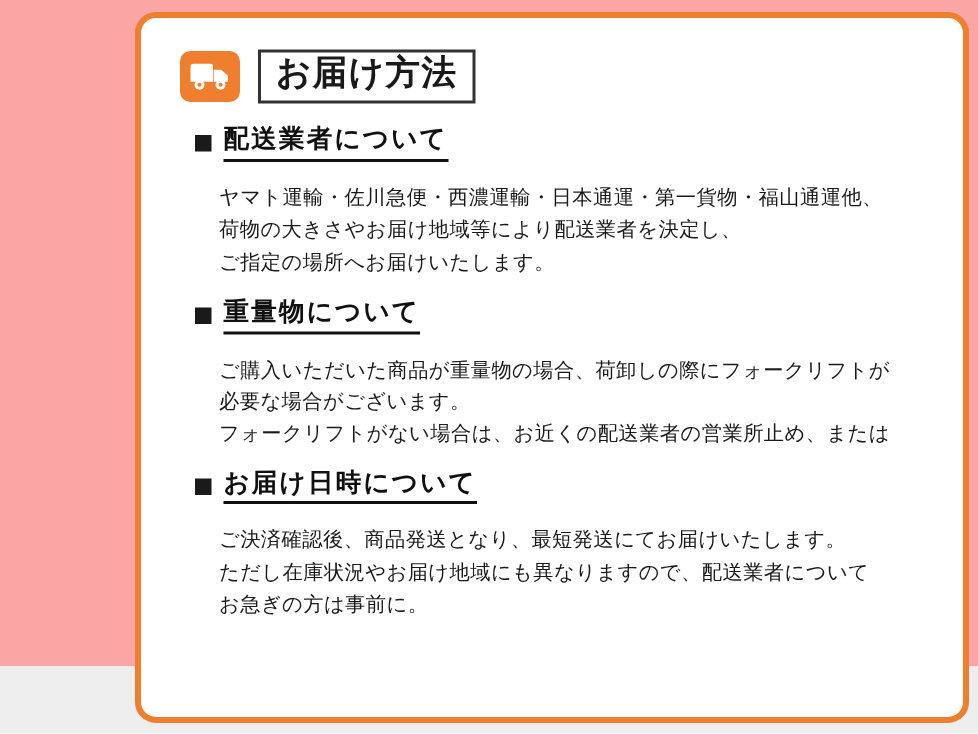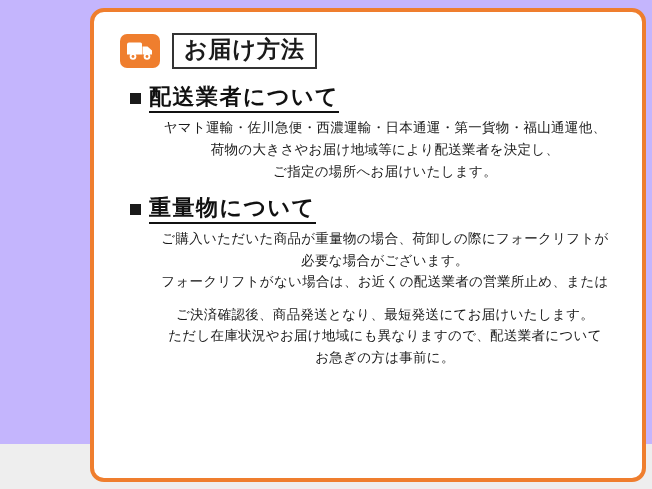--- a/index.html
+++ b/index.html
@@ -10,21 +10,21 @@
     width: 652px;
     height: 489px;
     background: #eeeeee;
     font-family: "DejaVu Sans", sans-serif;
     overflow: hidden;
   }
   #page {
     position: relative;
     width: 652px;
     height: 444px;
-    background: #c4b5fd;
+    background: #fca5a5;
   }
   .card {
     position: absolute;
     left: 90px;
     top: 8px;
     width: 556px;
     height: 474px;
     background: #ffffff;
     border: 4px solid #ef7e2e;
     border-radius: 14px;
@@ -79,33 +79,32 @@
     margin-bottom: 4px;
   }
   .sec-marker {
     width: 11px;
     height: 11px;
     background: #1a1a1a;
     flex: 0 0 auto;
     margin-right: 8px;
   }
   .sec-title {
-    font-size: 22px;
+    font-size: 17px;
     font-weight: bold;
     color: #111111;
     letter-spacing: 1.5px;
     border-bottom: 2px solid #111111;
     padding-bottom: 2px;
     line-height: 1.15;
     white-space: nowrap;
   }
   .sec-body {
     margin-left: 30px;
-    margin-top: 4px;
-    text-align: center;
+    margin-top: 14px;
   }
   .line {
     font-size: 13.5px;
     color: #1a1a1a;
     line-height: 1.62;
     letter-spacing: 0.3px;
     white-space: nowrap;
   }
   .sec-body.tight .line { line-height: 1.58; }
 </style>
@@ -150,20 +149,24 @@
           <span class="sec-title">重量物について</span>
         </div>
         <div class="sec-body tight">
           <div class="line">ご購入いただいた商品が重量物の場合、荷卸しの際にフォークリフトが</div>
           <div class="line">必要な場合がございます。</div>
           <div class="line">フォークリフトがない場合は、お近くの配送業者の営業所止め、または</div>
         </div>
       </div>
 
       <div class="section">
+        <div class="sec-head">
+          <span class="sec-marker"></span>
+          <span class="sec-title">お届け日時について</span>
+        </div>
         <div class="sec-body tight">
           <div class="line">ご決済確認後、商品発送となり、最短発送にてお届けいたします。</div>
           <div class="line">ただし在庫状況やお届け地域にも異なりますので、配送業者について</div>
           <div class="line">お急ぎの方は事前に。</div>
         </div>
       </div>
 
     </div>
   </div>
 </div>

